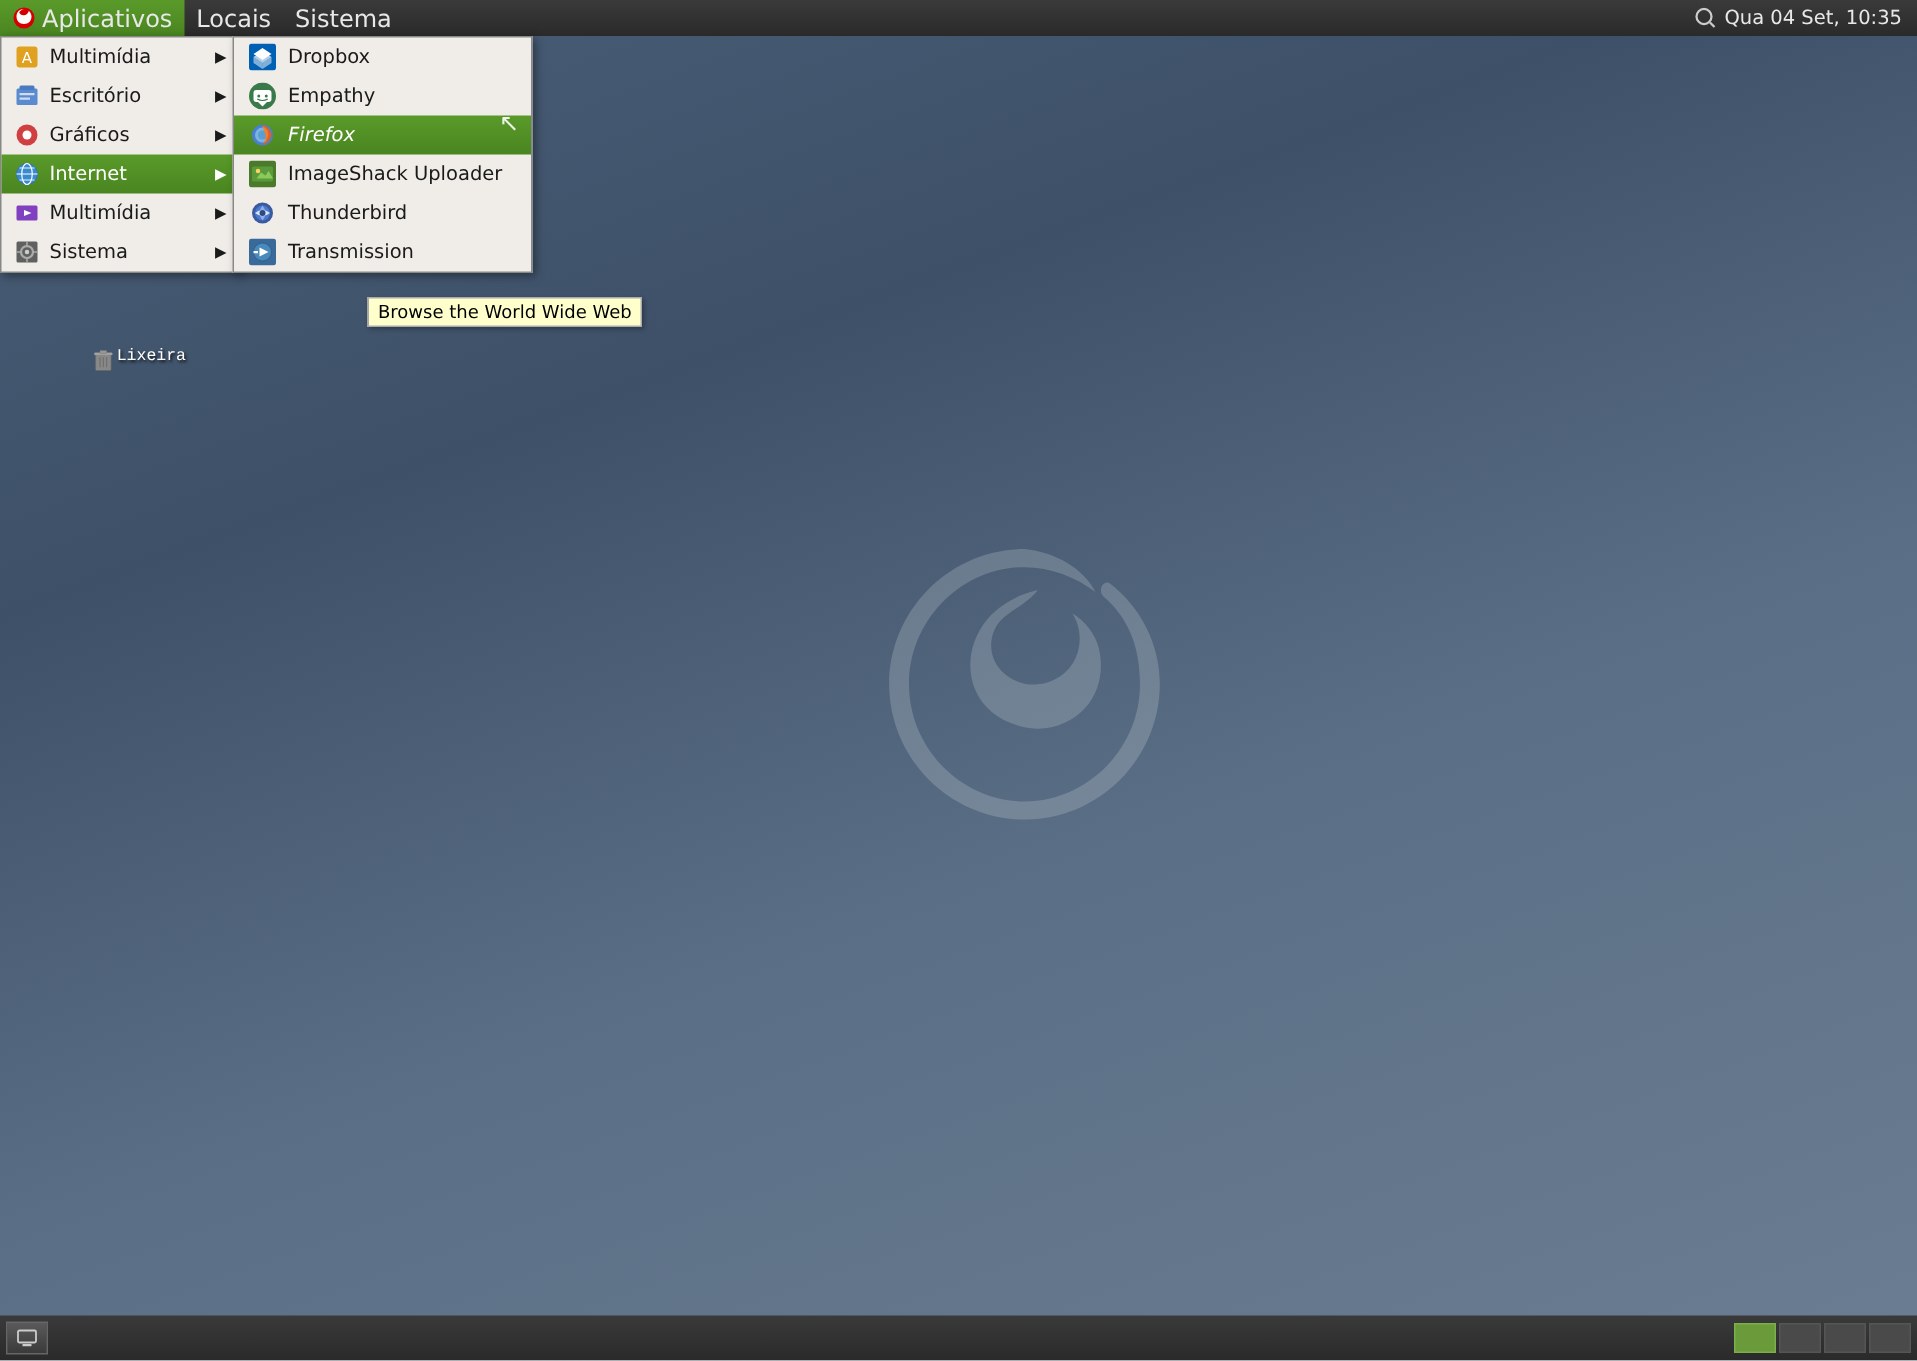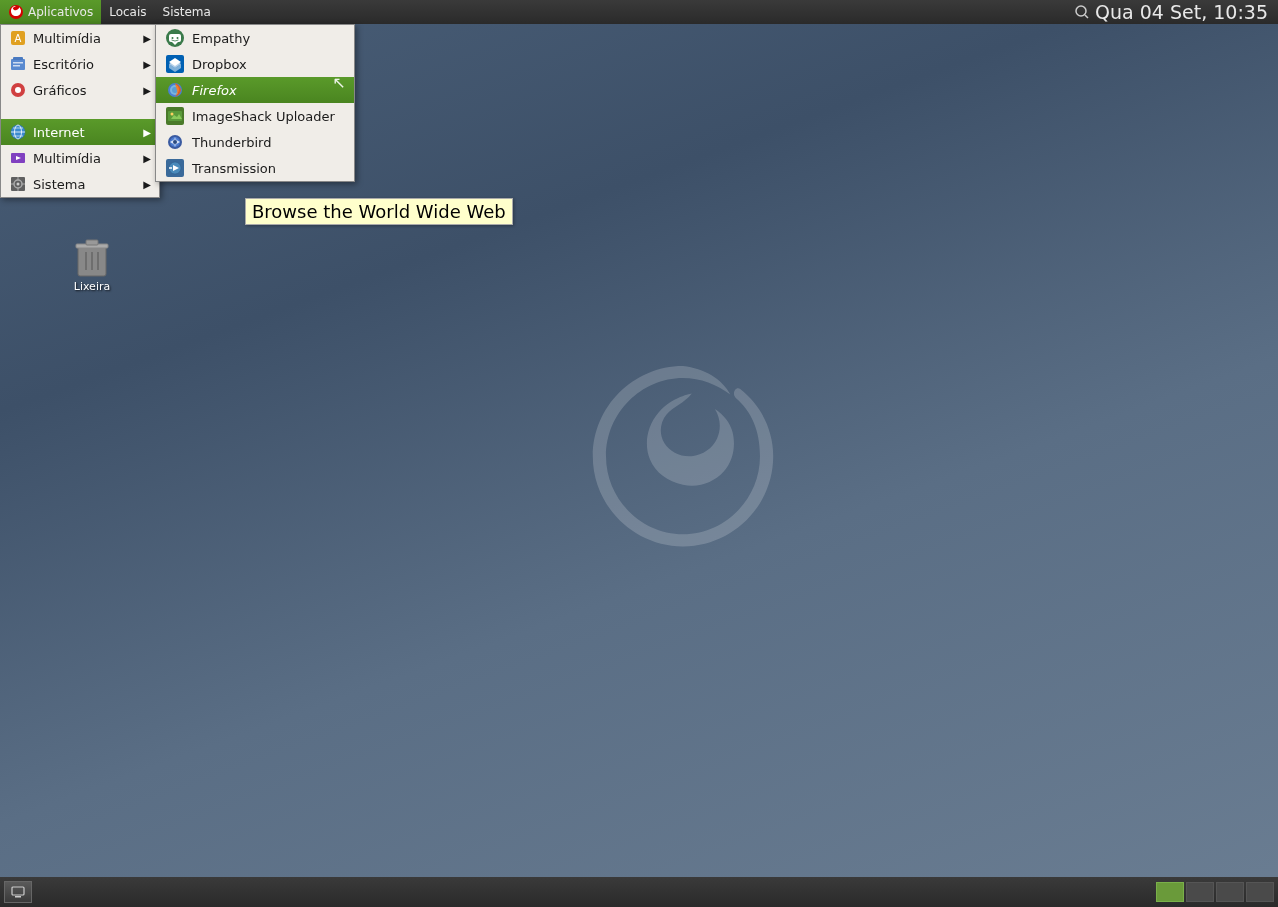--- a/index.html
+++ b/index.html
@@ -49,55 +49,54 @@
       align-items: center;
       height: 100%;
     }
 
     .menu-bar-item {
       display: flex;
       align-items: center;
       padding: 0 8px;
       height: 100%;
       color: #e8e8e8;
-      font-size: 12px;
+      font-size: 16px;
       cursor: pointer;
       gap: 4px;
     }
 
     .menu-bar-item:hover, .menu-bar-item.active {
       background: linear-gradient(to bottom, #5a9a2a, #4a8520);
     }
 
     .menu-bar-item .menu-icon {
       width: 16px;
       height: 16px;
     }
 
     #clock-area {
       margin-left: auto;
       color: #e8e8e8;
       padding: 0 10px;
-      font-size: 19px;
+      font-size: 13px;
       display: flex;
       align-items: center;
       gap: 6px;
       text-align: right;
     }
 
     
     #trash-icon {
       position: absolute;
       left: 60px;
       top: 230px;
       display: flex;
-      flex-direction: column;
-      align-items: center;
       cursor: pointer;
       width: 64px;
+      font-family: Liberation Mono, monospace;
     }
 
     #trash-icon .icon-img {
       width: 48px;
       height: 48px;
     }
 
     #trash-icon .icon-label {
       color: #ffffff;
       font-size: 11px;
@@ -125,21 +124,20 @@
       cursor: pointer;
       gap: 6px;
       color: #1a1a1a;
       font-size: 13px;
       position: relative;
     }
 
     .menu-item:hover, .menu-item.highlighted {
       background: linear-gradient(to bottom, #5a9a2a, #4a8520);
       color: white;
-      margin-top: 16px;
     }
 
     .menu-item .item-icon {
       width: 18px;
       height: 18px;
       flex-shrink: 0;
     }
 
     .menu-item .arrow {
       margin-left: auto;
@@ -181,21 +179,21 @@
     }
 
     
     #firefox-tooltip {
       position: absolute;
       top: 198px;
       left: 245px;
       background: #ffffcc;
       border: 1px solid #aaa;
       padding: 2px 6px;
-      font-size: 18px;
+      font-size: 12px;
       color: #000;
       z-index: 300;
       white-space: nowrap;
       box-shadow: 1px 1px 3px rgba(0,0,0,0.3);
     }
 
     
     .cursor-indicator {
       position: absolute;
       right: 10px;
@@ -359,41 +357,41 @@
       </svg>
       <span>Sistema</span>
       <span class="arrow">▶</span>
     </div>
   </div>
 
   <div id="internet-submenu">
 
     <div class="submenu-item">
       <svg class="item-icon" viewBox="0 0 18 18">
+        <rect width="18" height="18" rx="2" fill="#0060b3"></rect>
+        <polygon points="9,3 3,7 9,11 15,7" fill="white"></polygon>
+        <polygon points="3,9 9,13 15,9 9,5" fill="white" opacity="0.7"></polygon>
+        <polygon points="9,13 3,9 3,13 9,17" fill="white" opacity="0.5"></polygon>
+        <polygon points="9,13 15,9 15,13 9,17" fill="white" opacity="0.5"></polygon>
+      </svg>
+      <span>Dropbox</span>
+    </div>
+
+    <div class="submenu-item">
+      <svg class="item-icon" viewBox="0 0 18 18">
         <rect width="18" height="18" rx="9" fill="#3a7a4a"></rect>
         <rect x="3" y="5" width="12" height="8" rx="2" fill="white"></rect>
         <polygon points="6,13 9,16 12,13" fill="white"></polygon>
         <circle cx="6.5" cy="9" r="1" fill="#3a7a4a"></circle>
         <circle cx="11.5" cy="9" r="1" fill="#3a7a4a"></circle>
         <path d="M5.5,11 Q9,13 12.5,11" fill="none" stroke="#3a7a4a" stroke-width="0.8"></path>
       </svg>
       <span>Empathy</span>
     </div>
 
-    <div class="submenu-item">
-      <svg class="item-icon" viewBox="0 0 18 18">
-        <rect width="18" height="18" rx="2" fill="#0060b3"></rect>
-        <polygon points="9,3 3,7 9,11 15,7" fill="white"></polygon>
-        <polygon points="3,9 9,13 15,9 9,5" fill="white" opacity="0.7"></polygon>
-        <polygon points="9,13 3,9 3,13 9,17" fill="white" opacity="0.5"></polygon>
-        <polygon points="9,13 15,9 15,13 9,17" fill="white" opacity="0.5"></polygon>
-      </svg>
-      <span>Dropbox</span>
-    </div>
-
     <div class="submenu-item highlighted" style="position:relative;">
       <svg class="item-icon" viewBox="0 0 18 18">
         <circle cx="9" cy="9" r="7" fill="#4a7fd4"></circle>
         <circle cx="9" cy="9" r="5" fill="#7cb4e0"></circle>
         <circle cx="9" cy="9" r="3" fill="#5a9fd4"></circle>
         <path d="M9,2 Q14,4 15,9 Q14,14 9,16 Q13,12 12,9 Q11,5 9,2Z" fill="#e06020"></path>
         <path d="M9,3 Q13,5 13,9 Q12,13 9,15 Q12,11 11,9 Q10,6 9,3Z" fill="#f08030"></path>
       </svg>
       <span>Firefox</span>
       <span class="cursor-indicator" style="position:absolute; right:8px; top:5px; font-size:16px; opacity:0.9;">↖</span>

